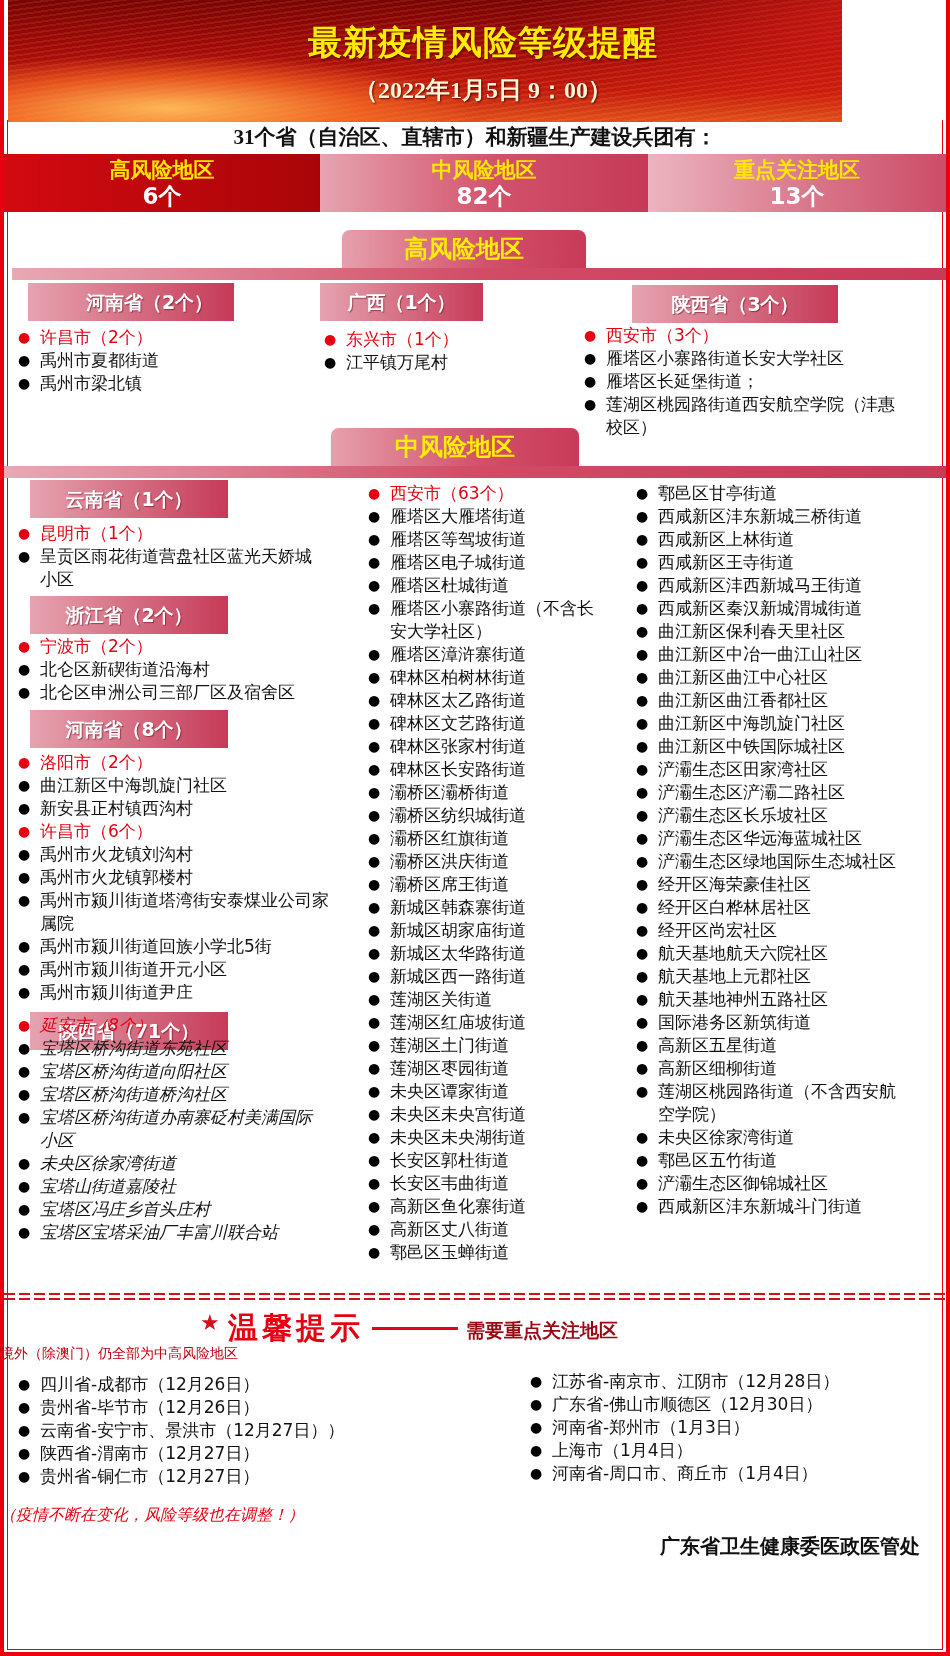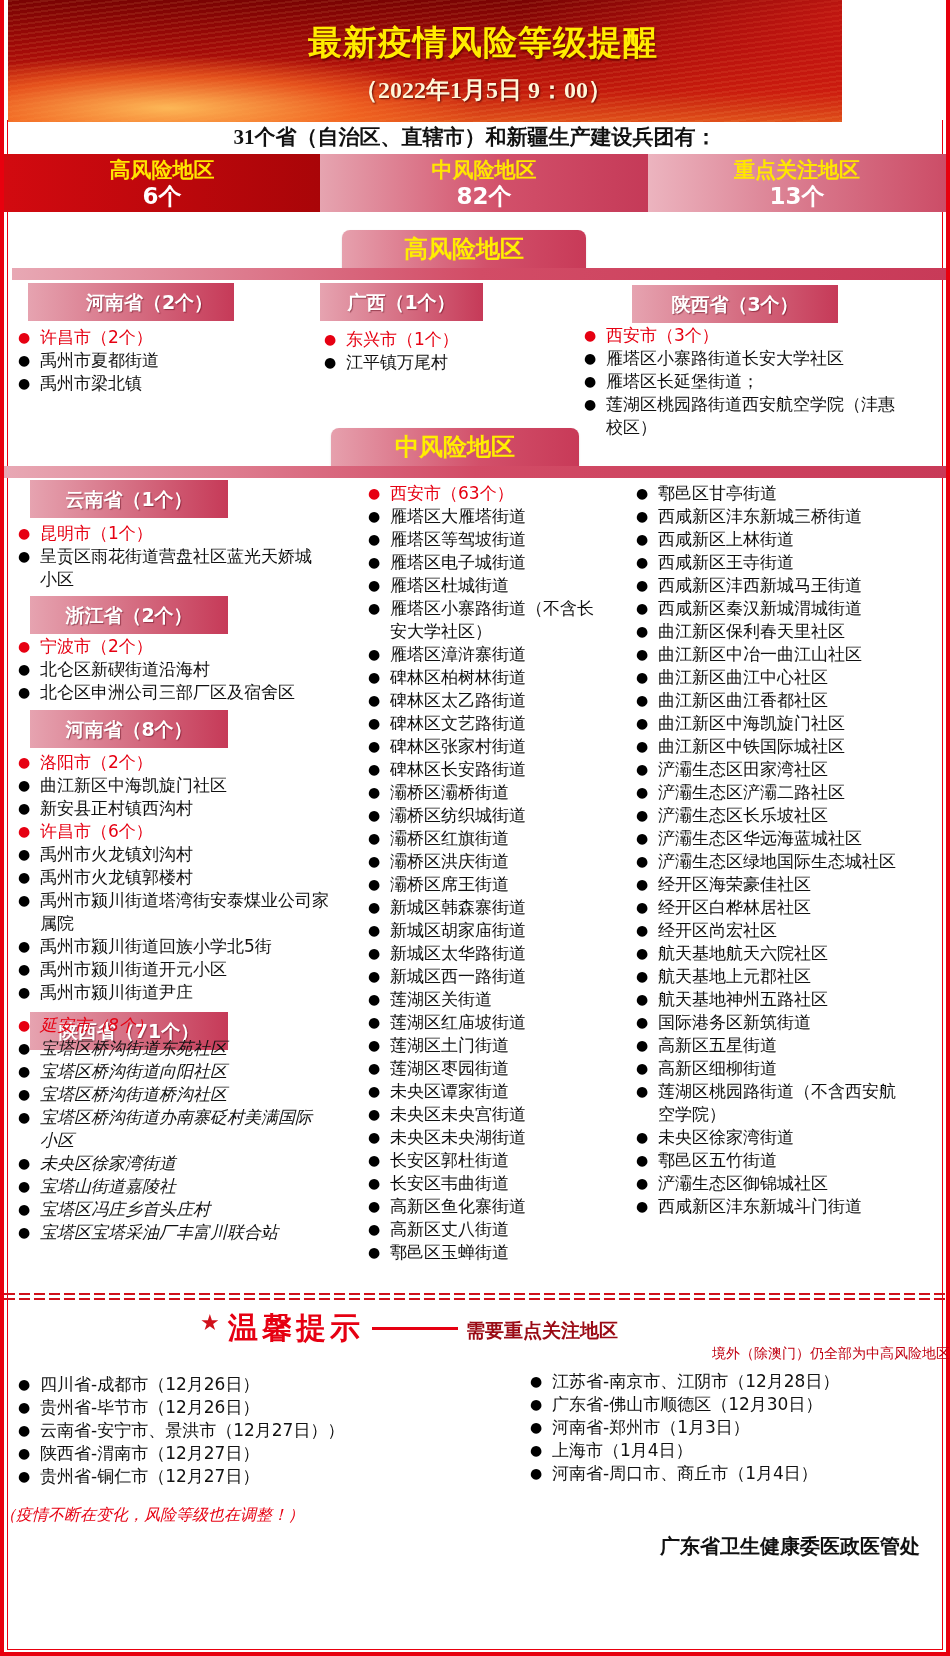--- a/index.html
+++ b/index.html
@@ -59,21 +59,21 @@
   .dash-sep { position: absolute; left: 4px; top: 1293px; width: 942px; height: 7px;
     background:
       repeating-linear-gradient(90deg, #d0101a 0 11px, rgba(0,0,0,0) 11px 15px) top/100% 2px no-repeat,
       repeating-linear-gradient(90deg, #d0101a 0 11px, rgba(0,0,0,0) 11px 15px) bottom/100% 2px no-repeat; }
 
   .tips-title { position: absolute; top: 1308px; left: 200px; width: 560px; height: 42px; }
   .tips-star { position: absolute; left: 0; top: 2px; color: #d0101a; font-size: 22px; }
   .tips-main { position: absolute; left: 28px; top: 0; font-size: 30px; font-weight: bold; color: #e60012; letter-spacing: 4px; }
   .tips-dash { position: absolute; left: 172px; top: 19px; width: 86px; height: 3px; background: #e60012; }
   .tips-sub { position: absolute; left: 266px; top: 10px; font-size: 19px; font-weight: bold; color: #9a0a14; }
-  .tips-note { position: absolute; left: 0; width: 950px; top: 1345px; text-align: right; font-size: 14px; color: #c00010; }
+  .tips-note { position: absolute; left: 0; width: 950px; top: 1345px; text-align: left; font-size: 14px; color: #c00010; }
 
   .footer-note { position: absolute; left: 0; width: 950px; top: 1505px; 
     font-family: "DejaVu Serif", "Liberation Serif", serif; font-size: 16px; color: #e60012; font-style: italic; }
   .footer-org { position: absolute; right: 30px; top: 1533px; font-size: 20px; font-weight: bold; color: #111; }
 </style>
 </head>
 <body>
 
 <div class="frame"></div>
 <div class="frame-inner"></div>

